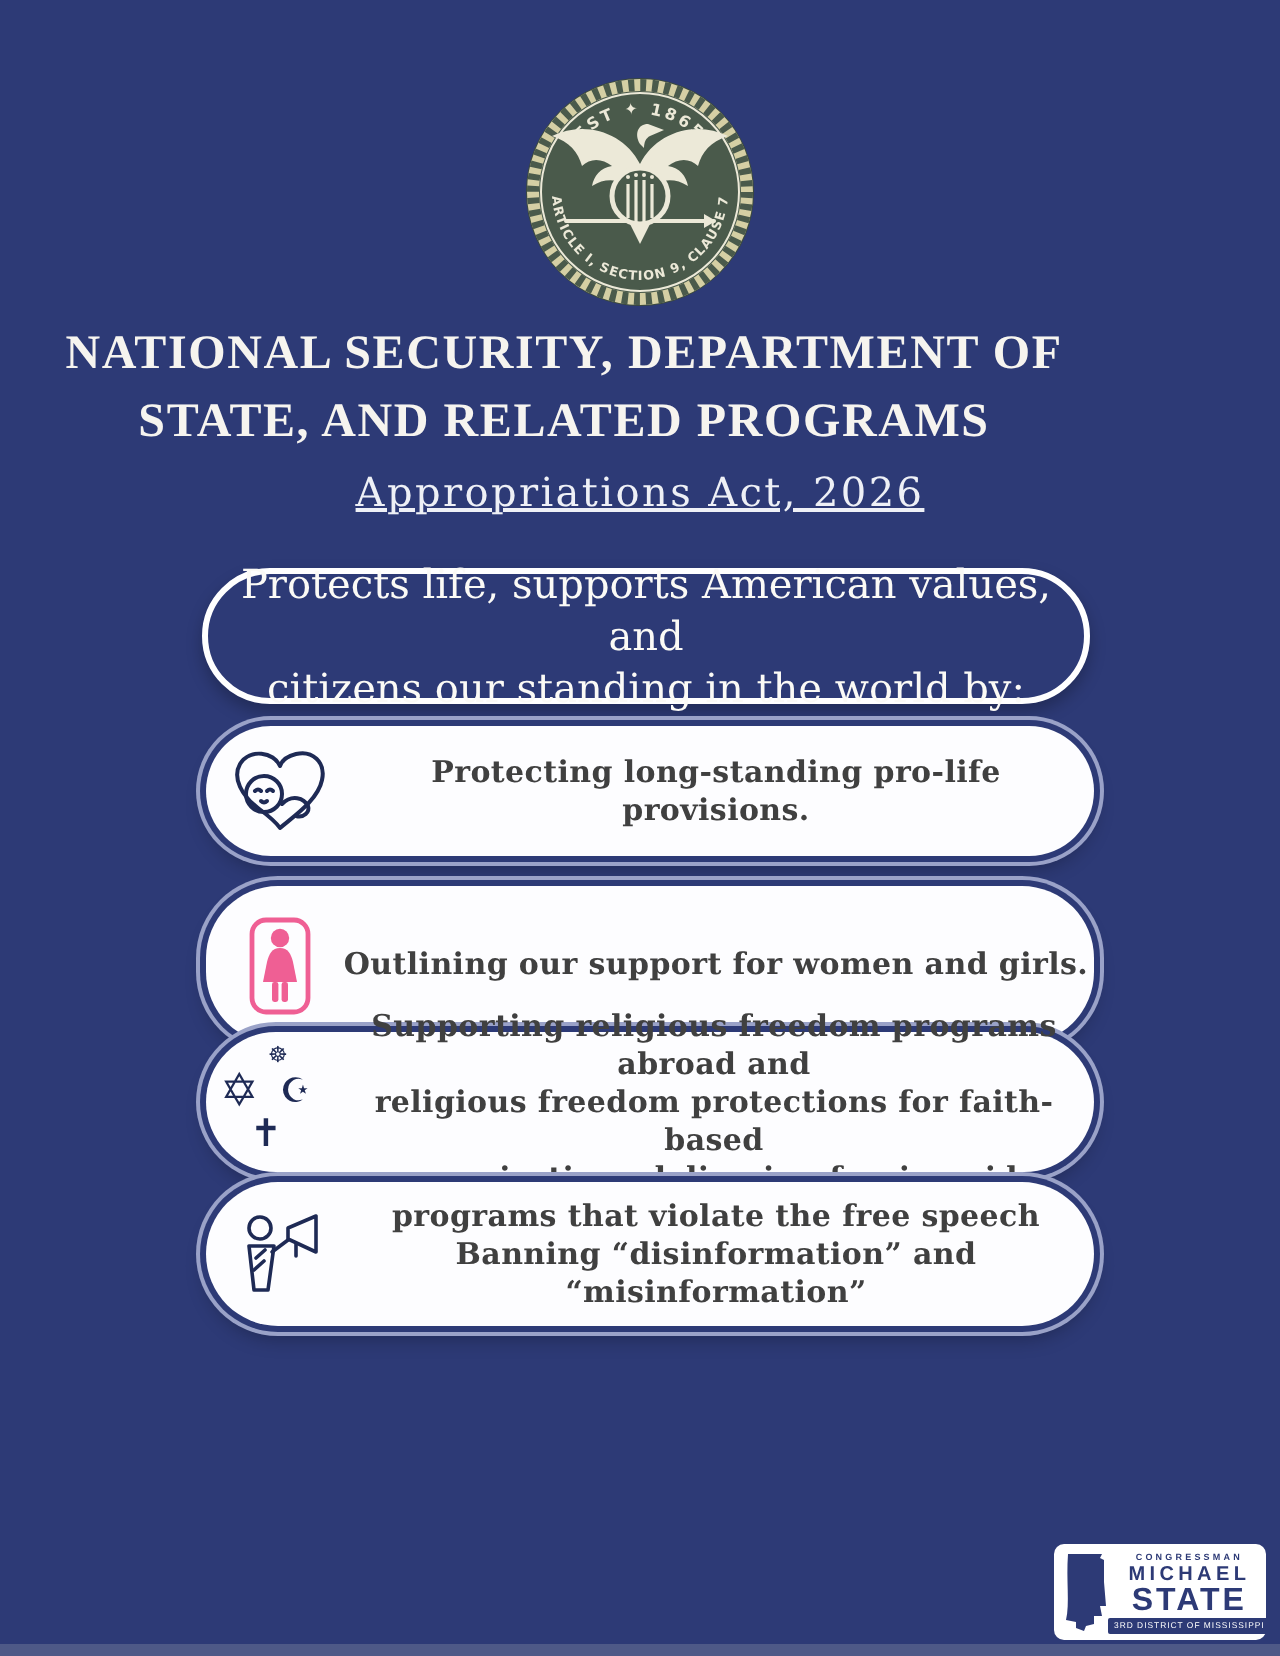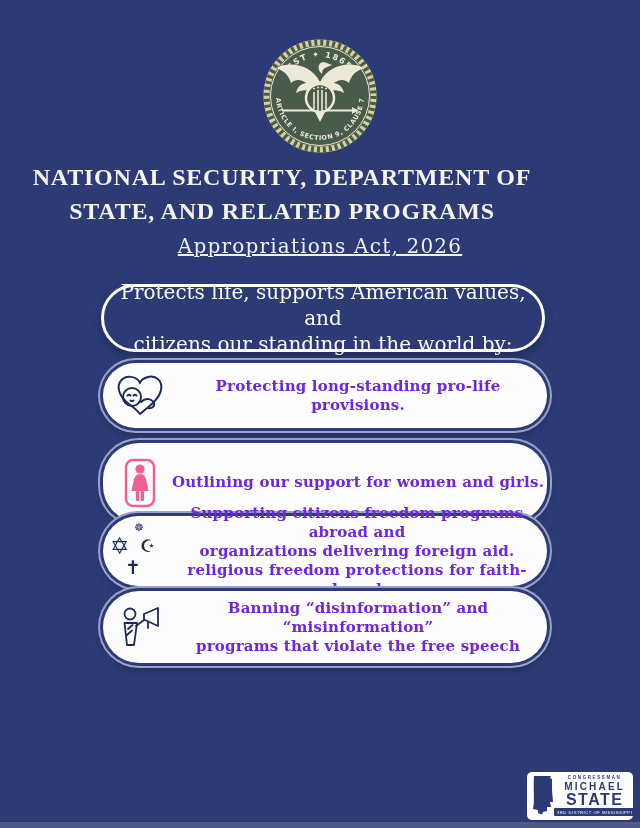--- a/index.html
+++ b/index.html
@@ -38,36 +38,36 @@
   }
   .pill-1{top:363px;height:65px;}
   .pill-2{top:443px;height:79px;}
   .pill-3{top:516px;height:70px;}
   .pill-4{top:591px;height:72px;}
   .pill .icon-box{
     flex:0 0 58px;display:flex;justify-content:center;align-items:center;margin-left:8px;
   }
   .pill-3 .icon-box{flex:0 0 60px;margin-left:4px;}
   .pill .txt{
-    flex:1;text-align:center;color:#6d28d9;
+    flex:1;text-align:center;color:#404040;
     font-family:"DejaVu Serif",serif;font-weight:bold;
     font-size:15px;line-height:19px;letter-spacing:0.2px;
   }
   .pill .txt .ln{display:block;}
   
   .rel-cluster{position:relative;width:54px;height:58px;color:#1e2a55;font-family:"DejaVu Sans",sans-serif;}
   .rel-cluster span{position:absolute;line-height:1;}
   .rel-wheel{left:24px;top:0;font-size:11px;}
   .rel-star{left:0;top:13px;font-size:23px;}
   .rel-crescent{left:30px;top:16px;font-size:17px;}
   .rel-cross{left:15px;top:36px;font-size:19px;font-weight:bold;}
   
   .footer-logo{
     position:absolute;left:527px;top:772px;width:106px;height:48px;background:#ffffff;
-    border-radius:5px;display:flex;align-items:flex-start;box-sizing:border-box;padding:3px 4px 3px 3px;
+    border-radius:5px;display:flex;align-items:center;box-sizing:border-box;padding:3px 4px 3px 3px;
   }
   .ms-shape{flex:0 0 24px;height:40px;}
   .logo-text{flex:1;display:flex;flex-direction:column;align-items:center;color:#2d3a76;
     font-family:"Liberation Sans",sans-serif;}
   .logo-congressman{font-size:4.5px;letter-spacing:1.6px;font-weight:bold;}
   .logo-michael{font-size:10px;letter-spacing:2.2px;font-weight:bold;margin-top:1px;}
   .logo-guest{font-size:16px;letter-spacing:1.5px;font-weight:900;line-height:15px;}
   .logo-district{
     background:#2d3a76;color:#ffffff;font-size:4.2px;letter-spacing:0.5px;
     padding:1.5px 3px;margin-top:1px;border-radius:1px;white-space:nowrap;
@@ -164,41 +164,41 @@
 <div class="pill pill-3">
   <div class="icon-box">
     <div class="rel-cluster">
       <span class="rel-wheel">☸</span>
       <span class="rel-star">✡</span>
       <span class="rel-crescent">☪</span>
       <span class="rel-cross">✝</span>
     </div>
   </div>
   <div class="txt">
-    <span class="ln">Supporting citizens freedom programs abroad and</span>
+    <span class="ln">Supporting religious freedom programs abroad and</span>
+    <span class="ln">religious freedom protections for faith-based</span>
     <span class="ln">organizations delivering foreign aid.</span>
-    <span class="ln">religious freedom protections for faith-based</span>
   </div>
 </div>
 
 <div class="pill pill-4">
   <div class="icon-box">
     <svg width="46" height="48" viewBox="0 0 46 48" fill="none" stroke="#1e2a55" stroke-width="1.8" stroke-linecap="round" stroke-linejoin="round">
       <circle cx="13" cy="11" r="5.5"></circle>
       <path d="M7.5 20 L20 20 L17 42 L10 42 Z"></path>
       <line x1="11" y1="26" x2="15.5" y2="22"></line>
       <line x1="10" y1="32" x2="15" y2="27.5"></line>
       <line x1="19" y1="23" x2="27" y2="17"></line>
       <path d="M27 11 L41 5 L41 23 L27 16.5 Z"></path>
       <line x1="31" y1="19" x2="31" y2="25"></line>
     </svg>
   </div>
   <div class="txt">
+    <span class="ln">programs that violate the free speech</span>
     <span class="ln">Banning “disinformation” and “misinformation”</span>
-    <span class="ln">programs that violate the free speech</span>
   </div>
 </div>
 
 <div class="footer-logo">
   <svg class="ms-shape" viewBox="0 0 24 40">
     <path d="M4 1 L21 1 L20 3 L22 4 L22 15 L23 27 L20 27 L21 32 L17 32 L17 36 L13 37 L12 39.5 L8 38 L8 35 L3 34 C5 26 3 14 4 1 Z" fill="#2d3a76"></path>
   </svg>
   <div class="logo-text">
     <div class="logo-congressman">CONGRESSMAN</div>
     <div class="logo-michael">MICHAEL</div>

